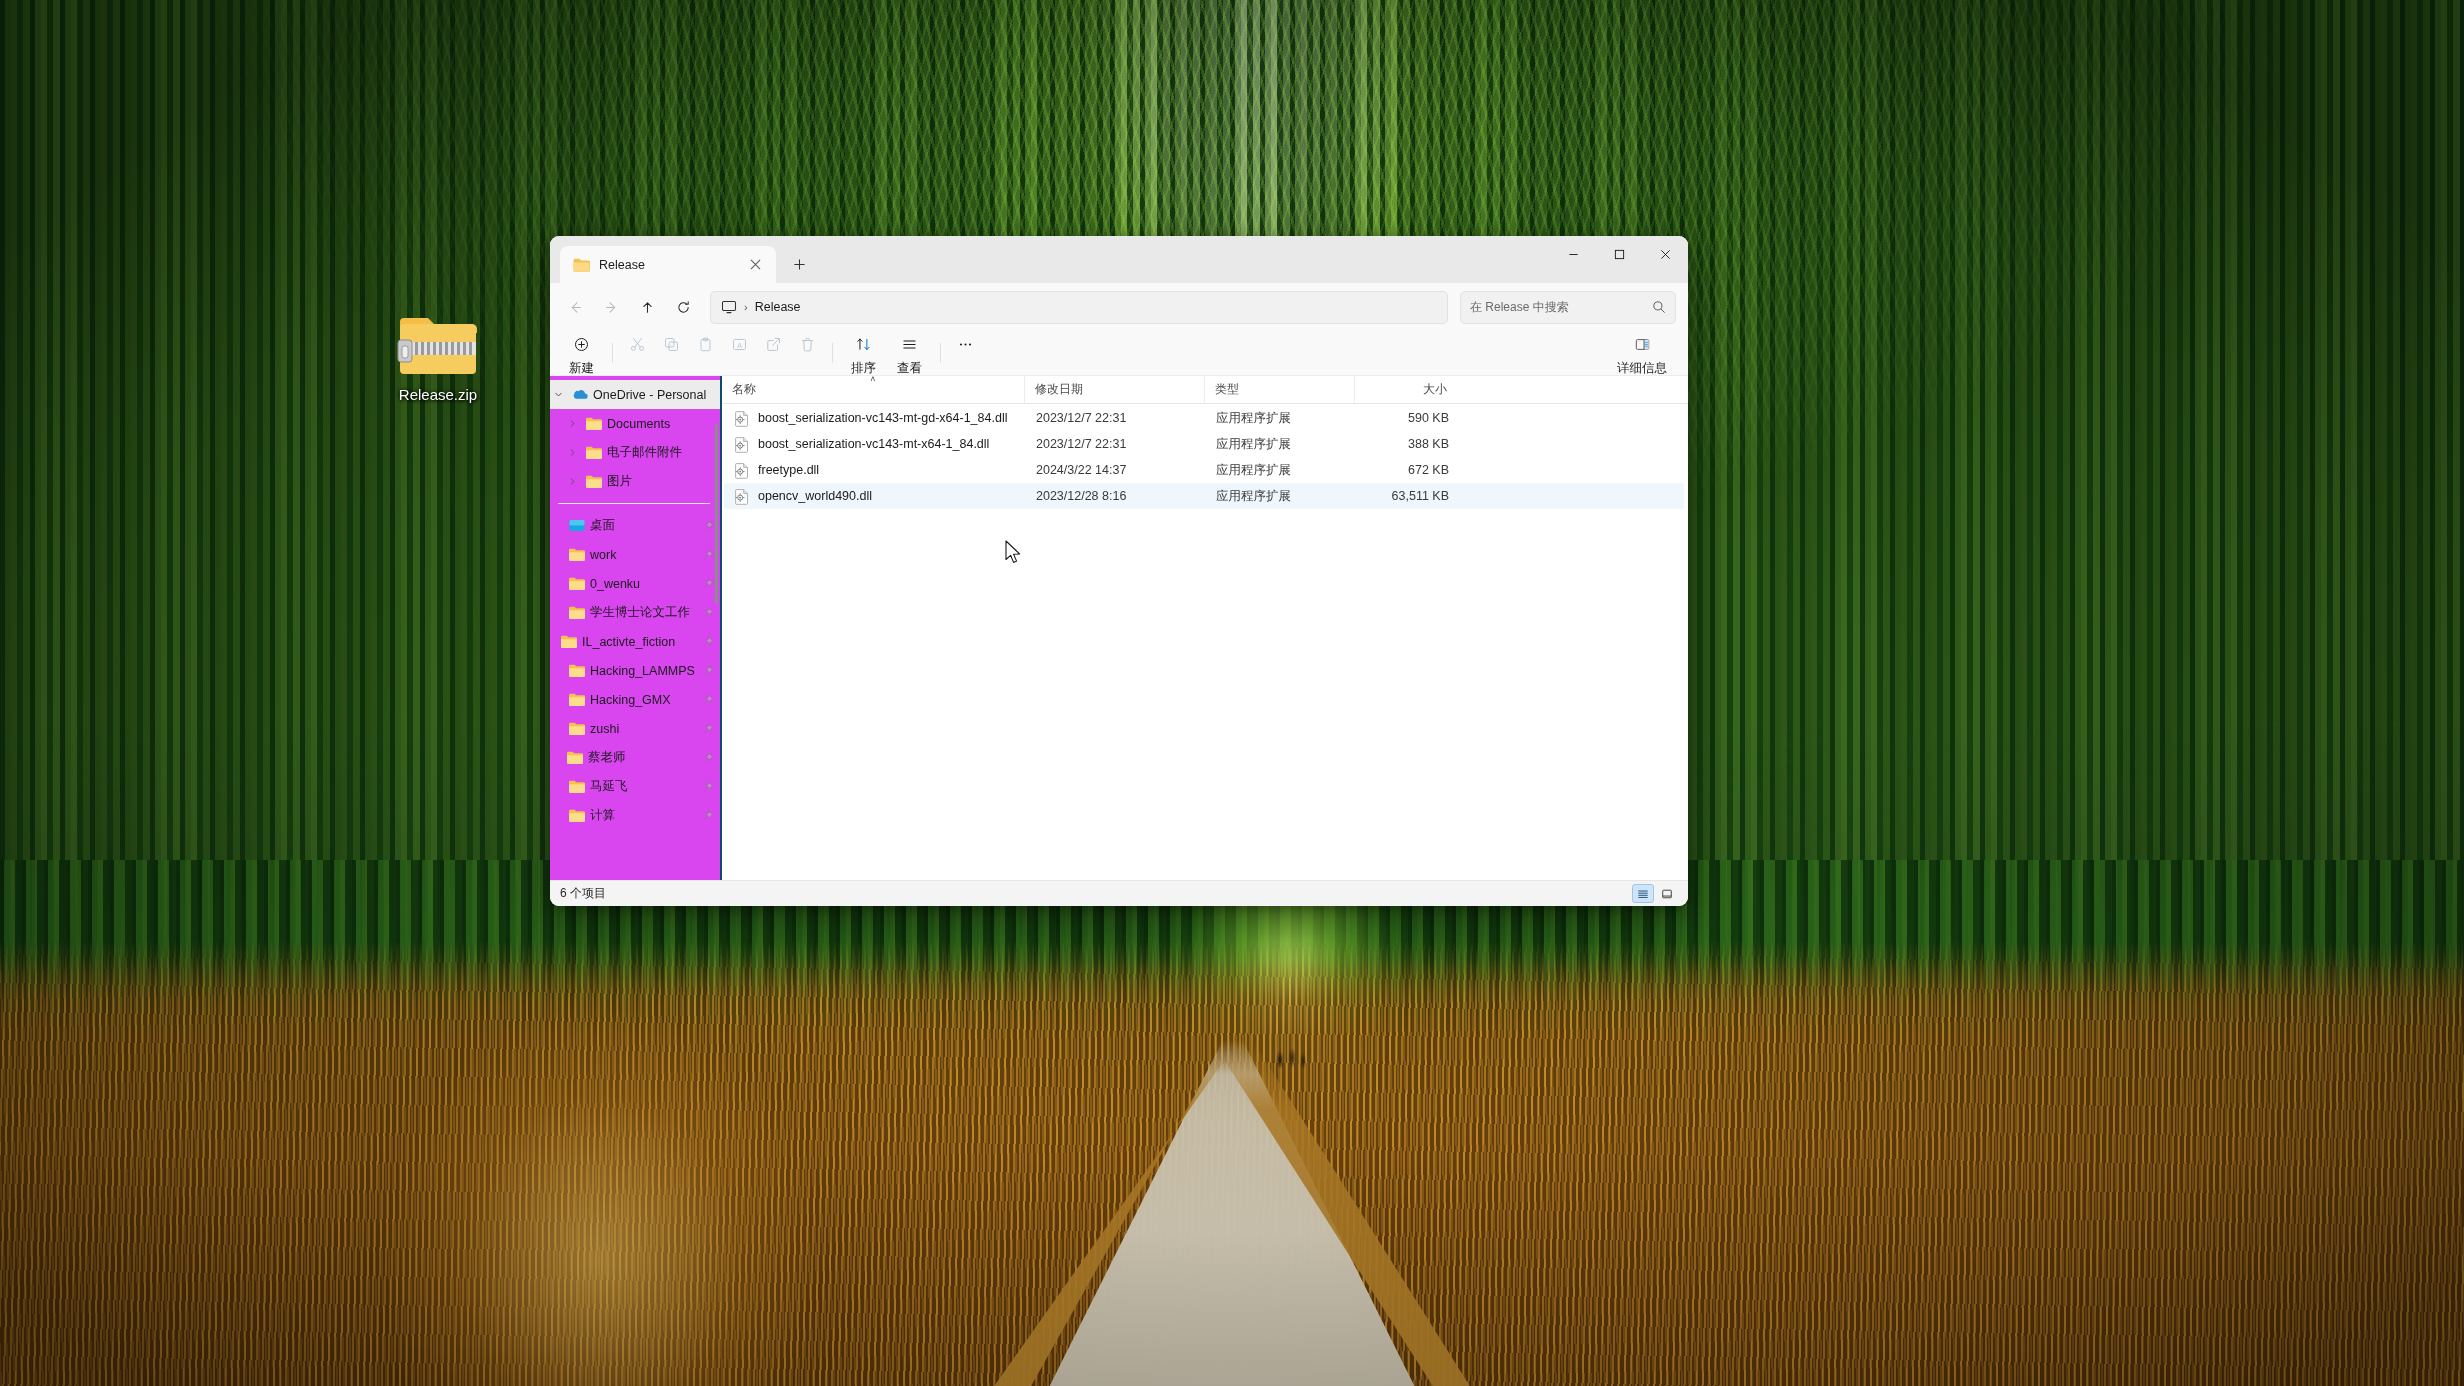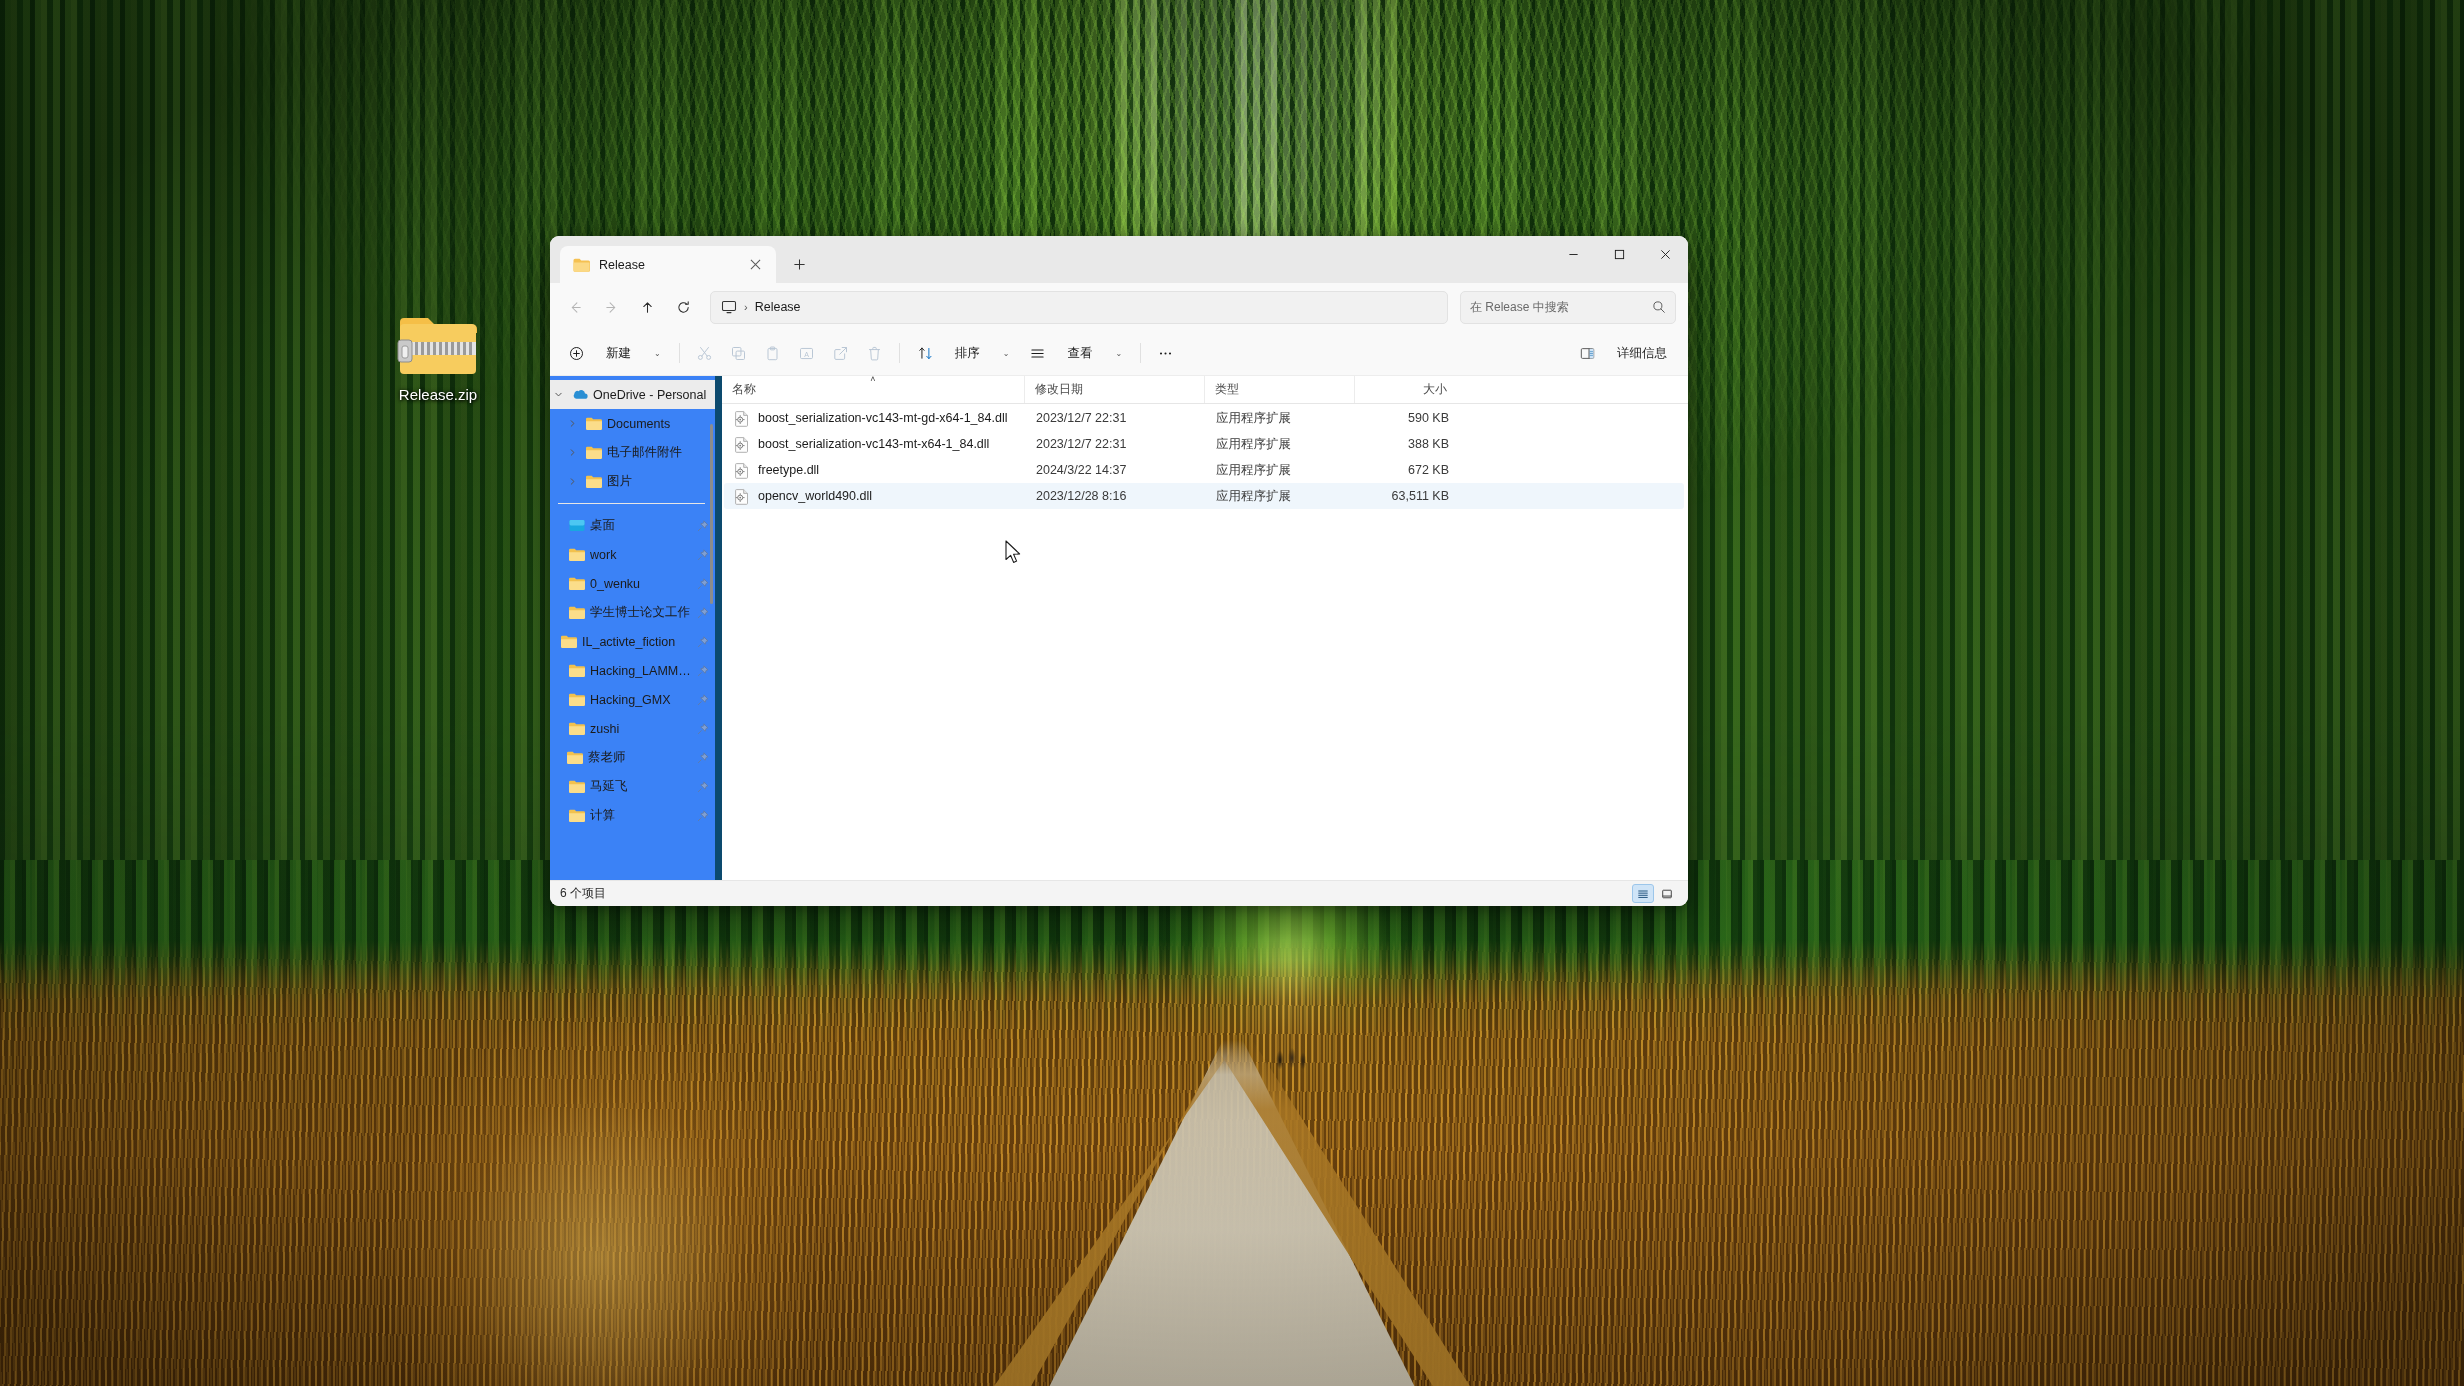--- a/index.html
+++ b/index.html
@@ -197,34 +197,34 @@
   .searchbox input::placeholder { color: #6a6a6a; }
 
   
   .toolbar {
     height: 45px; background: #f9f9f9; display: flex; align-items: center;
     padding: 0 12px 0 10px; gap: 3px; flex: 0 0 auto;
     border-bottom: 1px solid #ededed;
   }
   .tb-item {
     height: 33px; border-radius: 5px; display: flex; align-items: center;
-    gap: 22px; padding: 0 9px; color: #1b1b1b; font-size: 12.5px; white-space: nowrap;
+    gap: 8px; padding: 0 9px; color: #1b1b1b; font-size: 12.5px; white-space: nowrap; flex-direction: column;
   }
   .tb-icon-only { padding: 0 8px; }
   .tb-disabled { color: #b9c6d4; }
   .tb-sep { width: 1px; height: 20px; background: #e0e0e0; margin: 0 6px; }
   .tb-spacer { flex: 1; }
   .caret { font-size: 8px; color: #555; margin-left: 1px; }
 
   
   .body { flex: 1; display: flex; min-height: 0; background: #ffffff; }
 
   
   .sidebar {
-    width: 172px; background: #3b82f6; border-right: 7px solid #0c4a6e;
+    width: 172px; background: #d946ef; border-right: 2px solid #0c4a6e;
     position: relative; overflow: hidden; flex: 0 0 auto;
   }
   .side-scroll { height: 100%; overflow: hidden; padding-top: 4px; }
   .side-row {
     display: flex; align-items: center; height: 29px; padding-right: 6px;
     gap: 4px; font-size: 12.5px; color: #1b1b1b; position: relative;
   }
   .side-row.selected { background: #ececec; }
   .side-chev {
     width: 17px; display: flex; align-items: center; justify-content: center;

